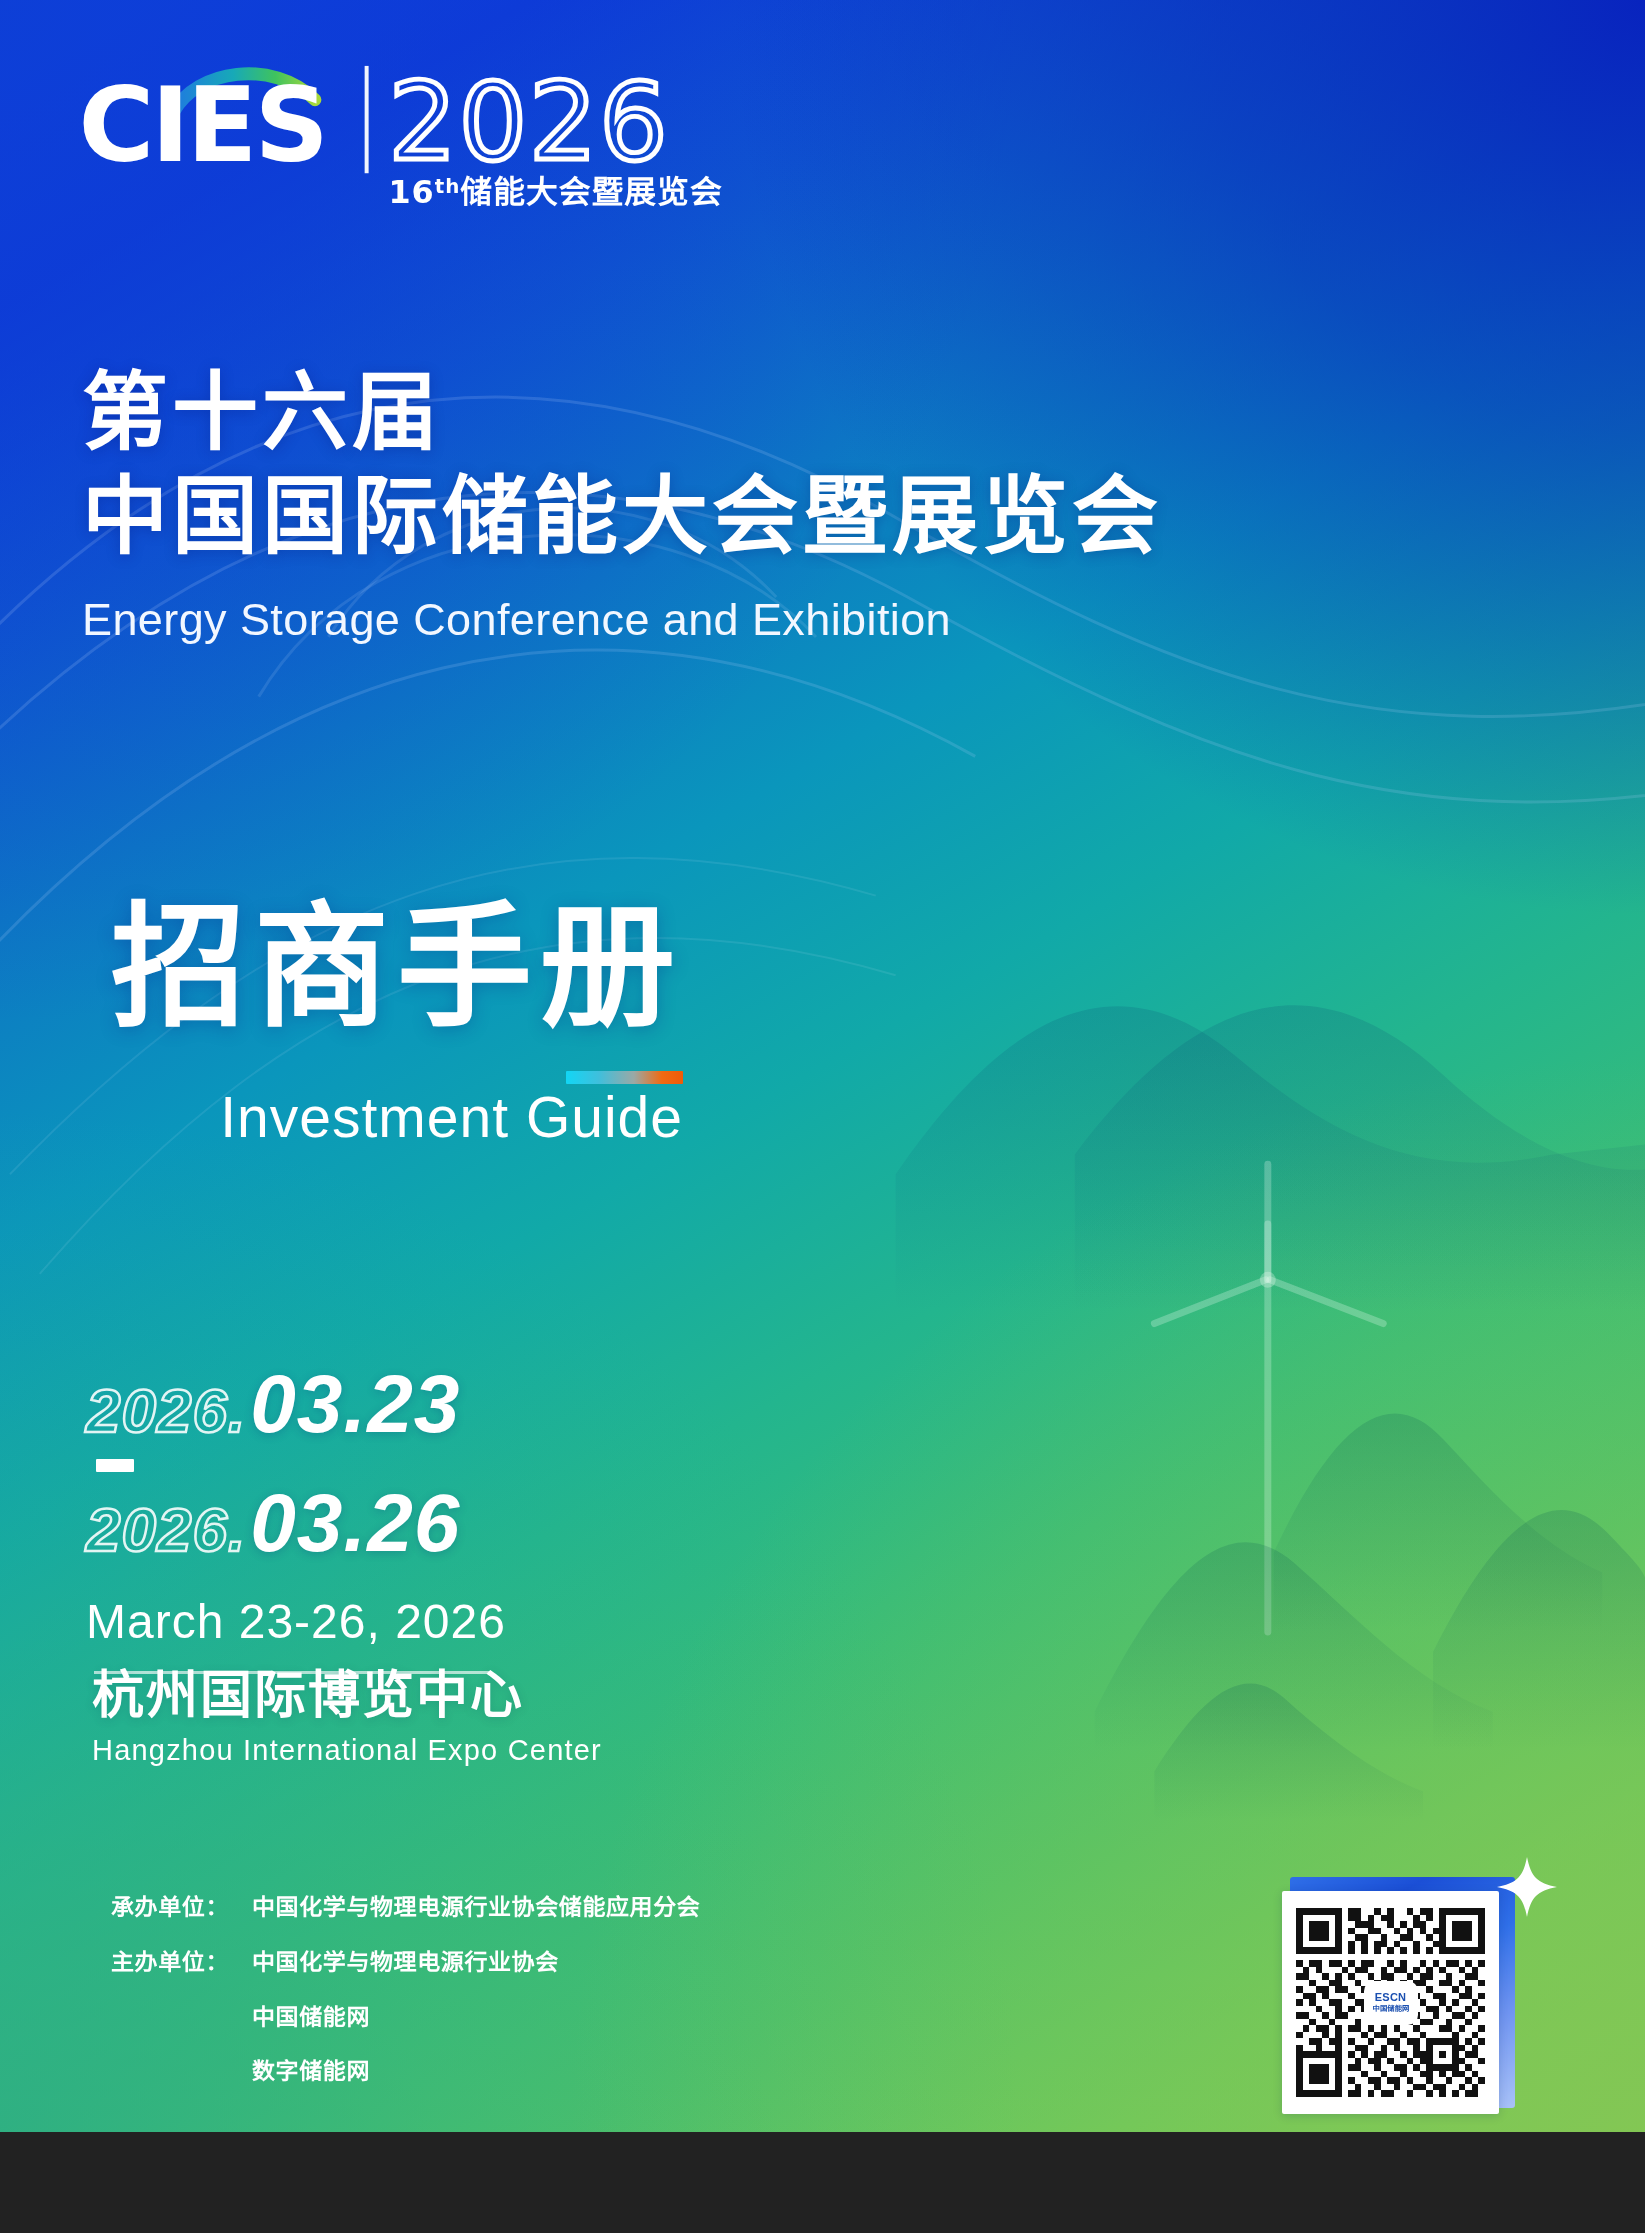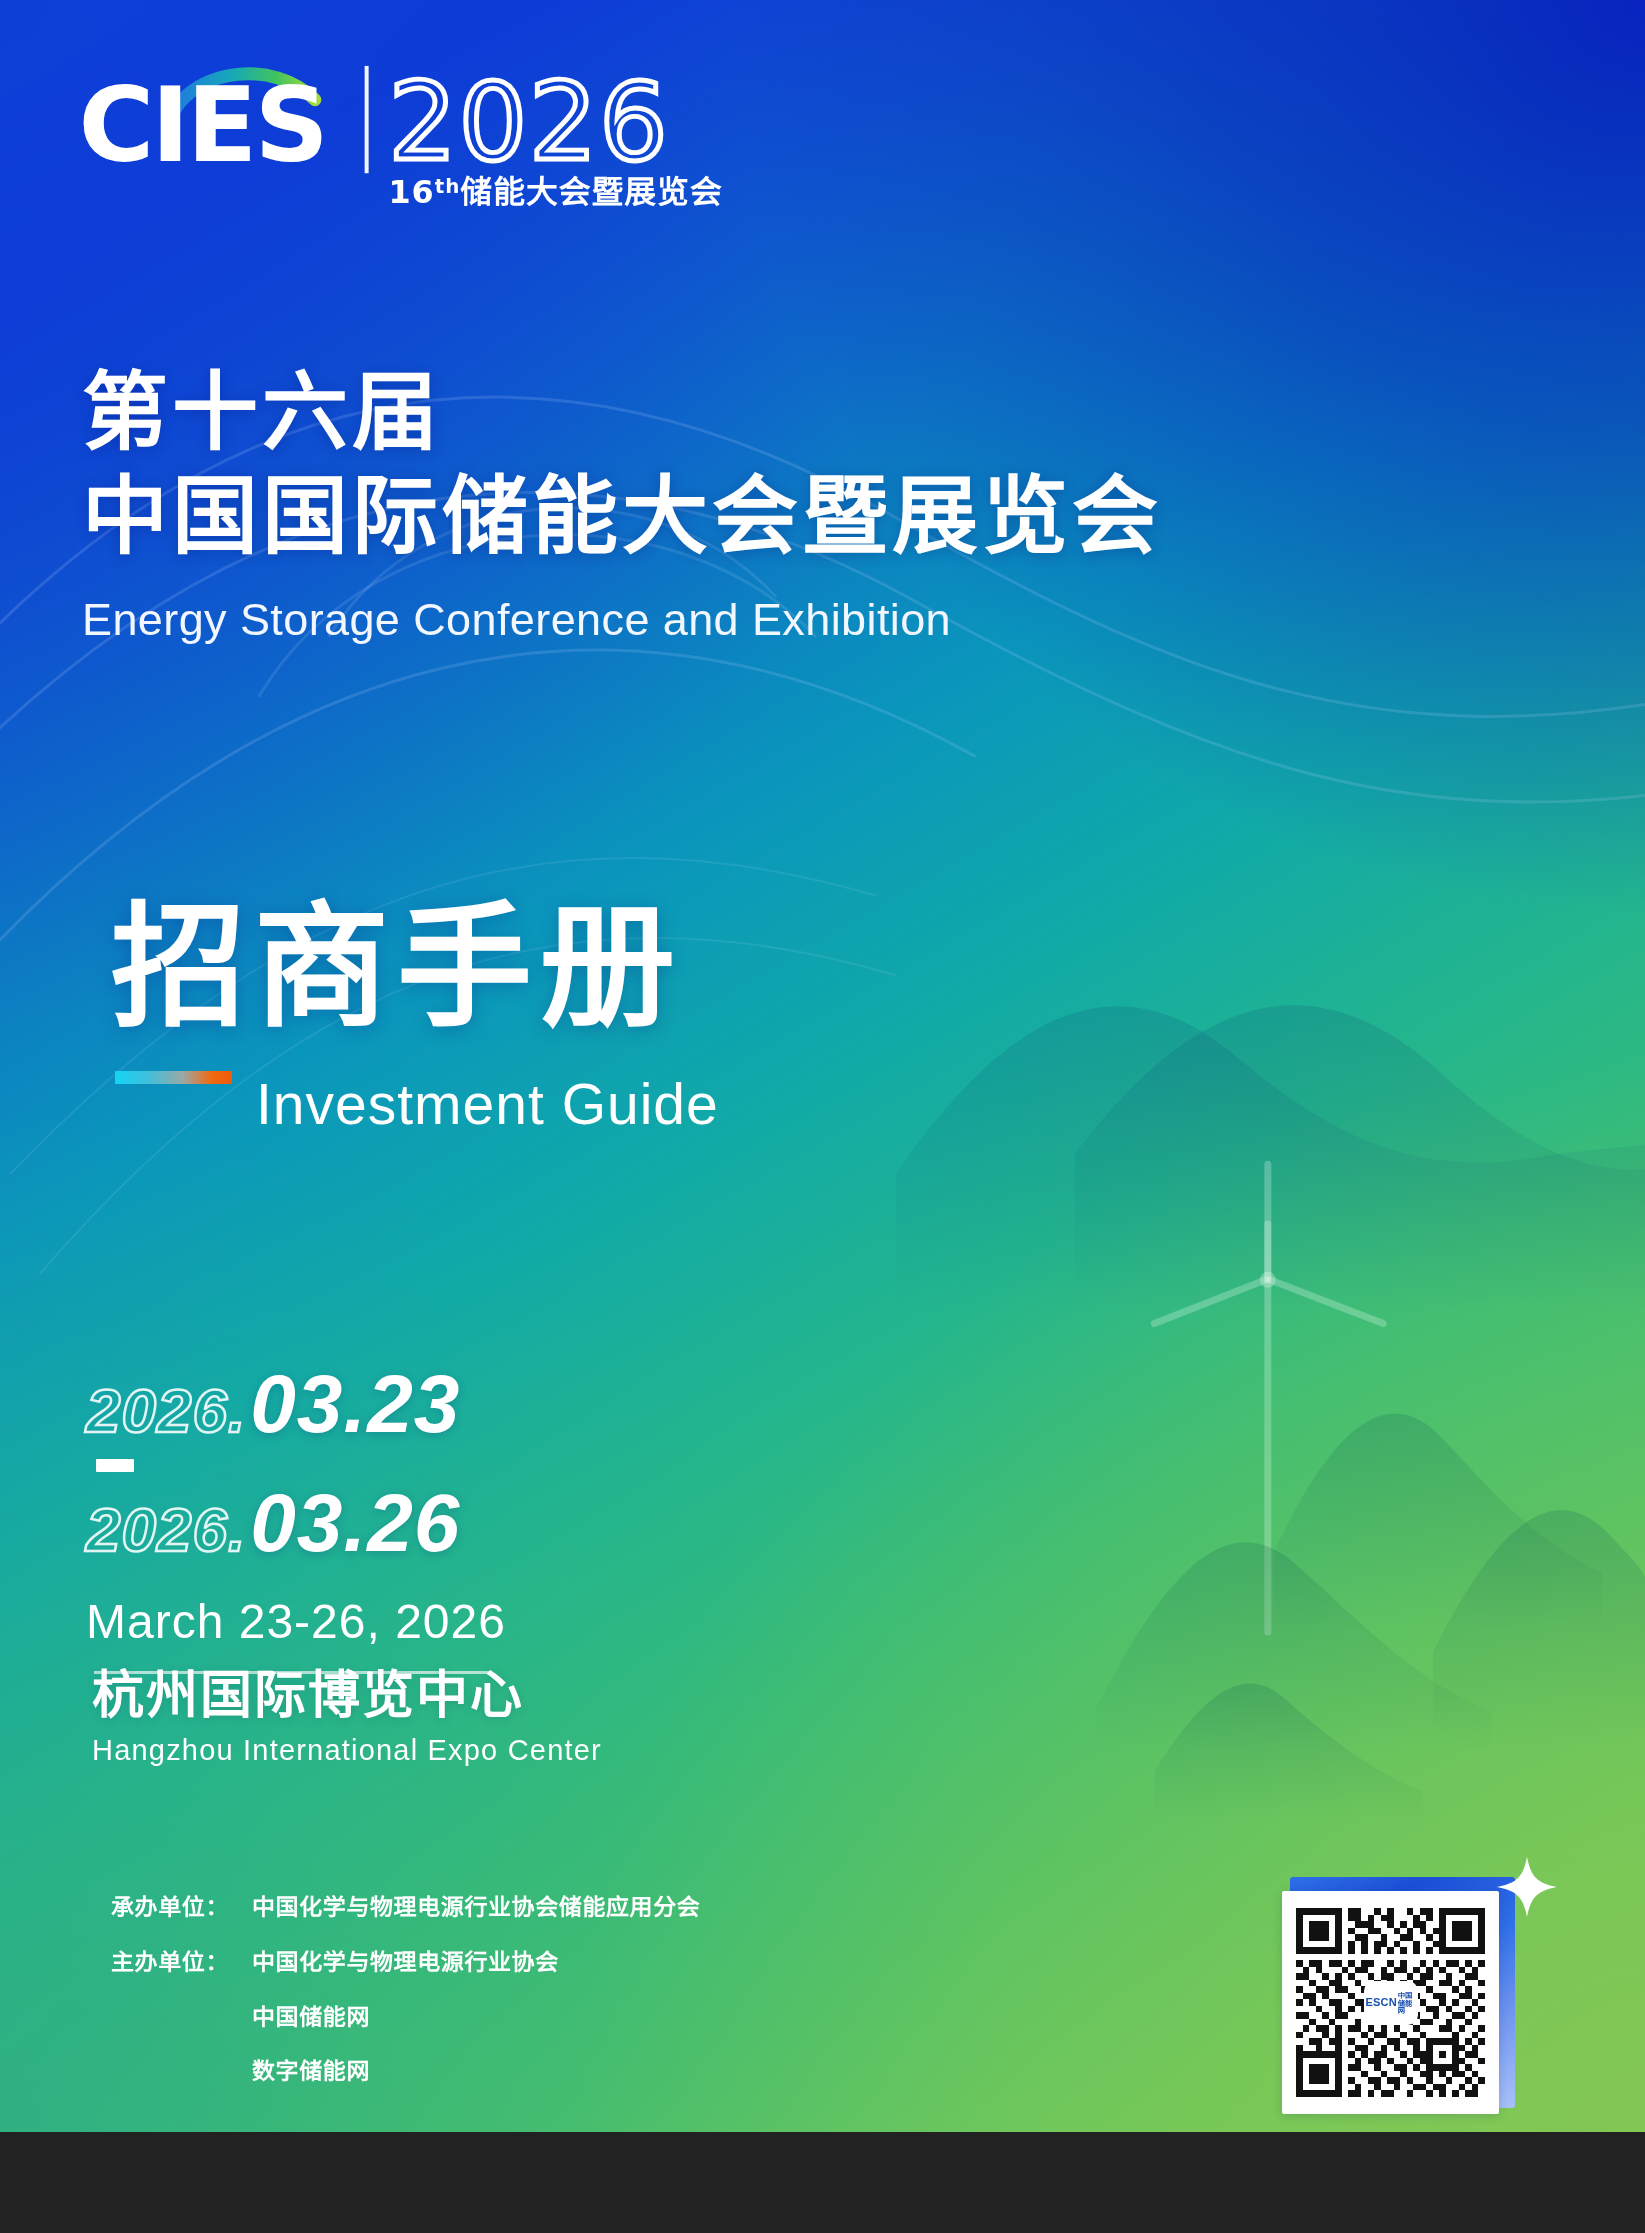--- a/index.html
+++ b/index.html
@@ -105,23 +105,24 @@
     font-size: 135px;
     font-weight: 700;
     color: #ffffff;
     letter-spacing: 8px;
     line-height: 1;
     white-space: nowrap;
     text-shadow: 0 3px 18px rgba(2,28,130,0.28);
   }
   .guide-en-row {
     display: flex;
-    align-items: flex-start;
+    align-items: flex-end;
     margin-top: 36px;
     margin-left: 4px;
+    flex-direction: column;
   }
   .guide-rule {
     width: 117px;
     height: 13px;
     border-radius: 1px;
     background: linear-gradient(90deg, #12d6f5 0%, #3fbfdc 28%, #9aa9a6 58%, #f06a12 82%, #ef5b07 100%);
   }
   .guide-en {
     margin-left: 24px;
     font-size: 57px;
@@ -268,21 +269,21 @@
     width: 189px; height: 195px;
   }
   .qr-center-logo {
     position: absolute;
     left: 50%; top: 50%;
     transform: translate(-50%, -50%);
     width: 50px; height: 40px;
     background: #ffffff;
     border-radius: 8px;
     display: flex;
-    flex-direction: row;
+    flex-direction: column;
     align-items: center;
     justify-content: center;
     box-shadow: 0 0 0 2px #ffffff;
   }
   .qr-center-logo .t1 {
     font-size: 11px;
     font-weight: 700;
     color: #1a4fb0;
     letter-spacing: 0.2px;
     line-height: 1;

